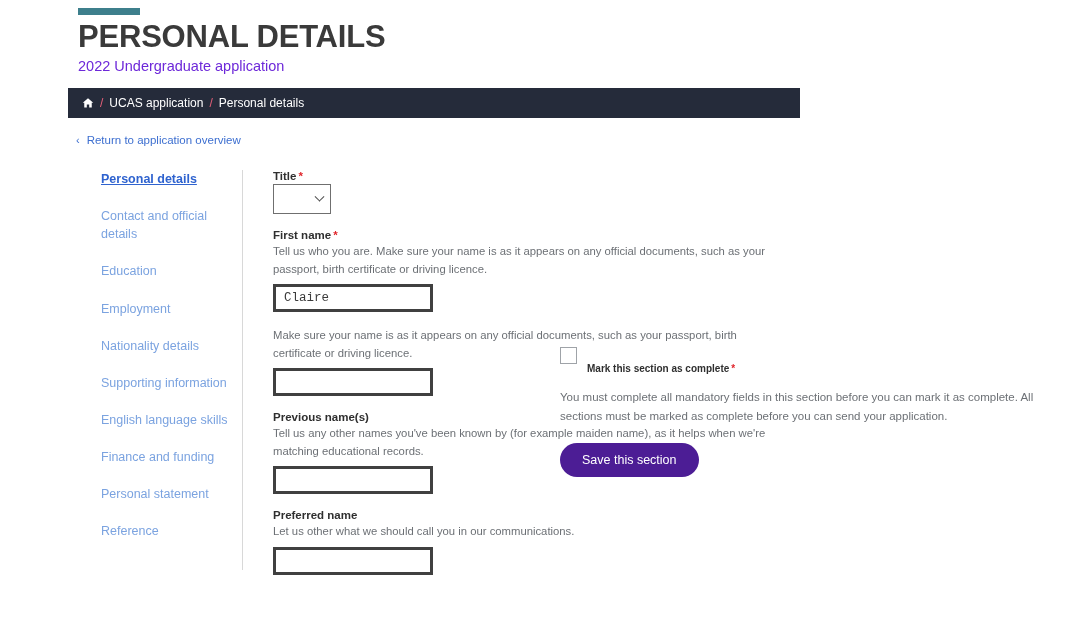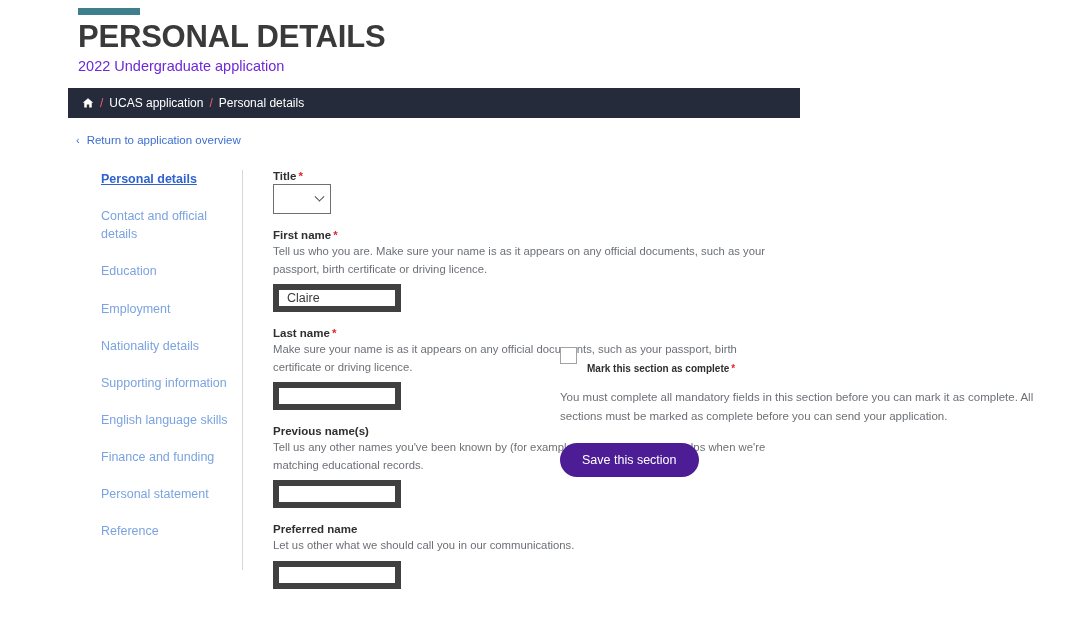--- a/index.html
+++ b/index.html
@@ -106,27 +106,27 @@
   }
   .req { color: #e0252b; font-weight: bold; margin-left: 2px; }
   .field-hint {
     font-size: 11.3px;
     color: #6c7075;
     line-height: 1.55;
     margin-bottom: 6px;
     max-width: 500px;
   }
   .text-input {
-    width: 128px; height: 28px;
-    border: 6px solid #404040;
+    width: 160px; height: 28px;
+    border: 3px solid #404040;
     background: #fff;
     font-size: 12.5px;
     color: #3b3b3b;
     padding: 0 8px;
-    font-family: Liberation Sans, sans-serif;
+    font-family: Liberation Mono, monospace;
     outline: none;
   }
   .select-box {
     width: 58px; height: 30px;
     border: 1px solid #6f6f6f;
     background: #fff;
     display: flex;
     align-items: center;
     justify-content: flex-end;
     padding-right: 7px;
@@ -238,23 +238,20 @@
 
     <div class="field-block">
       <div class="field-label">
         <span>First name</span><span class="req">*</span>
       </div>
       <div class="field-hint">Tell us who you are. Make sure your name is as it appears on any official documents, such as your passport, birth certificate or driving licence.</div>
       <input class="text-input" type="text" value="Claire" style="">
     </div>
 
     <div class="field-block">
-      <div class="field-label">
-        <span>Last name</span><span class="req">*</span>
-      </div>
       <div class="field-hint">Make sure your name is as it appears on any official documents, such as your passport, birth certificate or driving licence.</div>
       <input class="text-input" type="text" value="" style="">
     </div>
 
     <div class="field-block">
       <div class="field-label">Previous name(s)</div>
       <div class="field-hint">Tell us any other names you've been known by (for example maiden name), as it helps when we're matching educational records.</div>
       <input class="text-input" type="text" value="" style="">
     </div>
 

